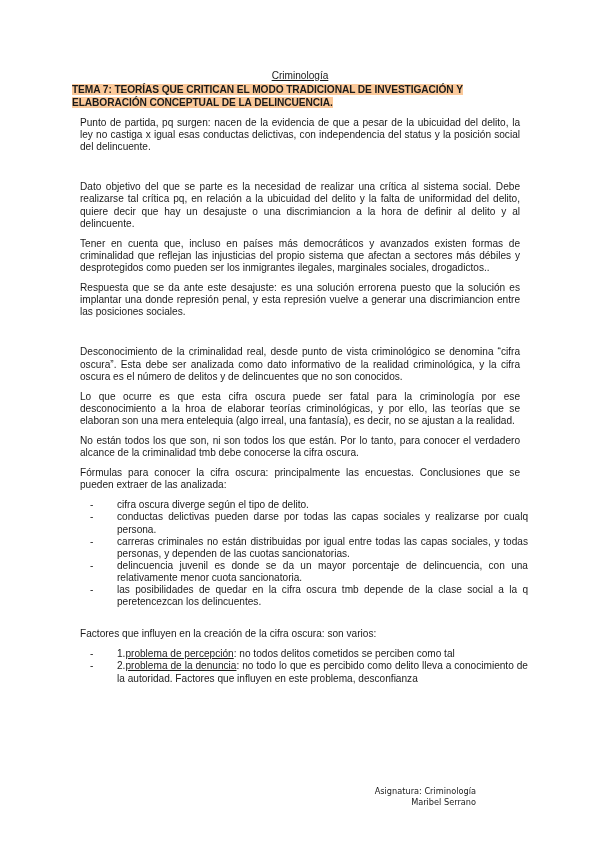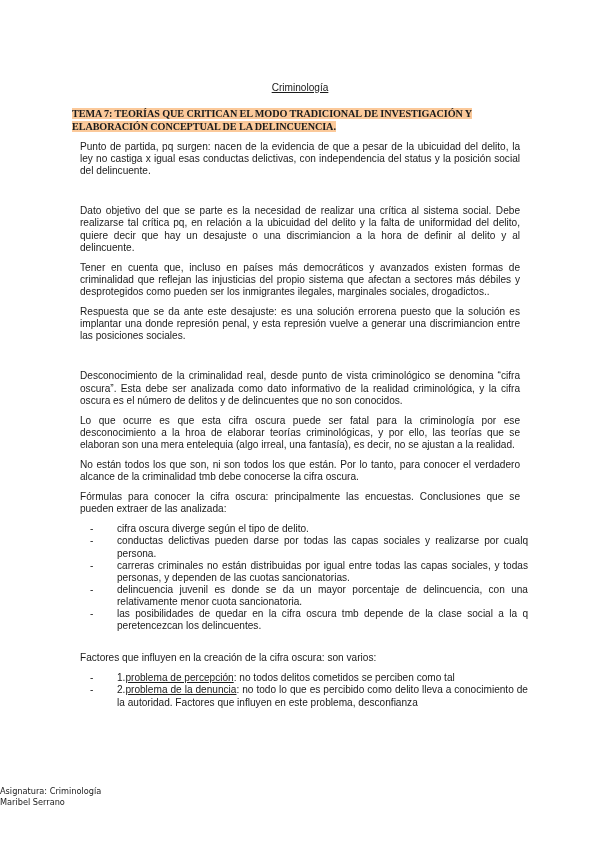--- a/index.html
+++ b/index.html
@@ -3,38 +3,38 @@
   <meta charset="utf-8">
   <style>
     html, body { margin: 0; padding: 0; background: #ffffff; }
     body { width: 600px; height: 848px; position: relative; overflow: hidden; }
     .page {
       position: absolute; left: 72px; top: 70px; width: 456px;
       font-family: "Liberation Sans", sans-serif;
       font-size: 10.1px; line-height: 12.1px; color: #1a1a1a;
     }
     .header-title {
-      text-align: center; text-decoration: underline; margin: 12px; height: 13px;
+      text-align: center; text-decoration: underline; margin: 0; height: 13px;
     }
     .tema {
-      font-family: Liberation Serif, serif; font-weight: bold; font-size: 10.2px;
+      font-family: Liberation Sans, sans-serif; font-weight: bold; font-size: 10.2px;
       line-height: 13px; color: #1a1a1a; margin: 0; letter-spacing: -0.1px;
     }
     .tema span { background: #fbc99a; }
     p { margin: 8px; text-align: justify; }
     .gap { height: 12.1px; }
     ul.dash { list-style: none; margin: 0; padding: 0 0 0 45px; }
     ul.dash li { position: relative; text-align: justify; }
     ul.dash li::before {
       content: "-"; position: absolute; left: -27px; top: 0;
     }
     .u { text-decoration: underline; }
     .footer {
       position: absolute; left: 0; width: 476px; top: 786px;
-      text-align: left; font-family: "DejaVu Sans", sans-serif;
+      text-align: right; font-family: "DejaVu Sans", sans-serif;
       font-size: 8.2px; line-height: 11px; color: #1a1a1a;
     }
   </style>
 </head>
 <body>
 
 <div class="page">
   <p class="header-title">Criminología</p>
   <div class="tema">
     <span>TEMA 7: TEORÍAS QUE CRITICAN EL MODO TRADICIONAL DE INVESTIGACIÓN Y</span><br>

